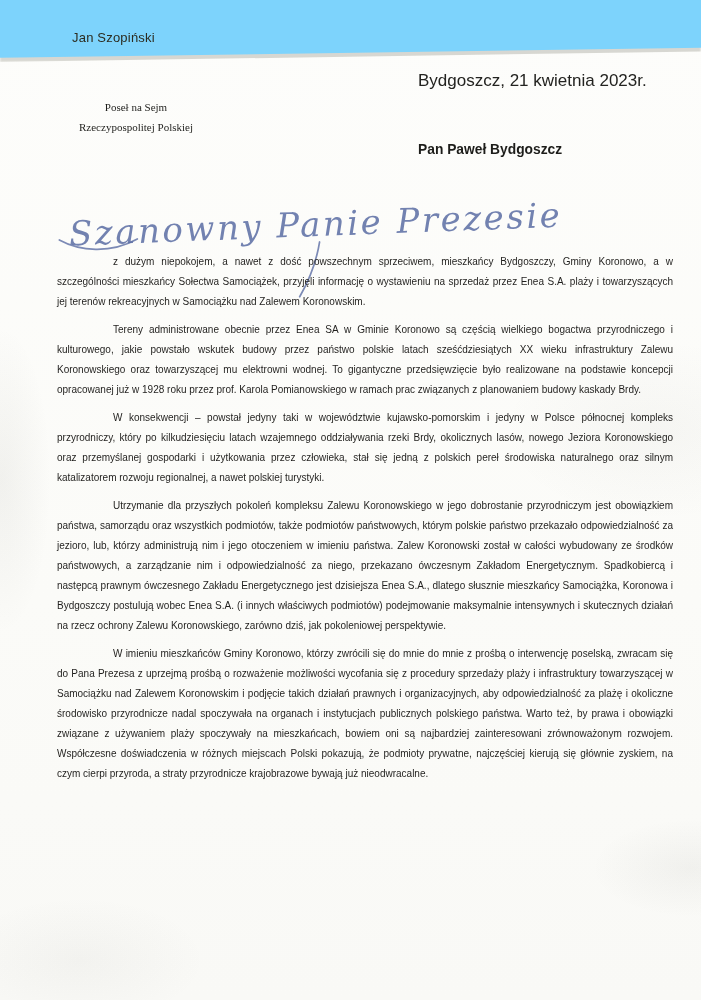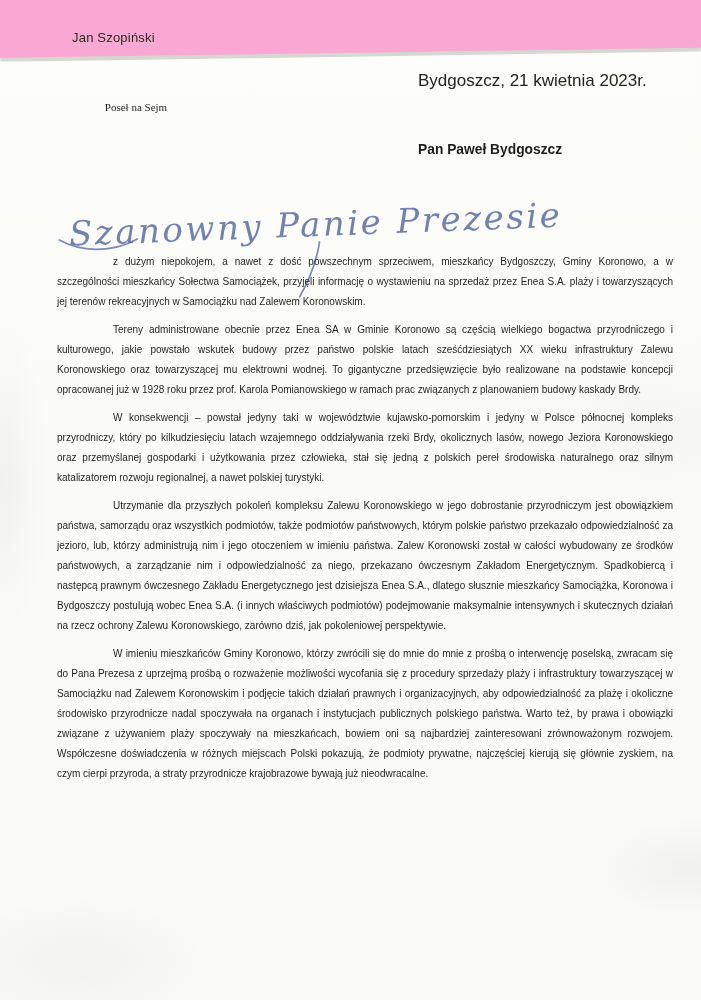--- a/index.html
+++ b/index.html
@@ -81,28 +81,29 @@
   .bodytext p { margin: 0 0 8px 0; text-indent: 56px; }
   .bodytext .u { text-underline-offset: 2px; }
 </style>
 </head>
 <body>
 
 <div class="sheet">
 
   <div class="band-shadow"></div>
 
-  <div class="band" style="background: #f9a8d4;">
+  <div class="band" style="background: #7dd3fc;">
     <span class="band-name">Jan Szopiński</span>
   </div>
 
   <div class="date">Bydgoszcz, 21 kwietnia 2023r.</div>
 
   <div class="sender">
     <div>Poseł na Sejm</div>
+    <div>Rzeczypospolitej Polskiej</div>
   </div>
 
   <div class="recipient">
     <div>Pan Paweł Bydgoszcz</div>
   </div>
 
   <div class="salutation" style="color: rgb(91, 109, 164);">
     <svg width="470" height="120" viewBox="0 0 470 120">
       <path d="M2 38 C 22 50, 52 54, 80 40"></path>
       <text x="12" y="44">Szanowny Panie Prezesie</text>

